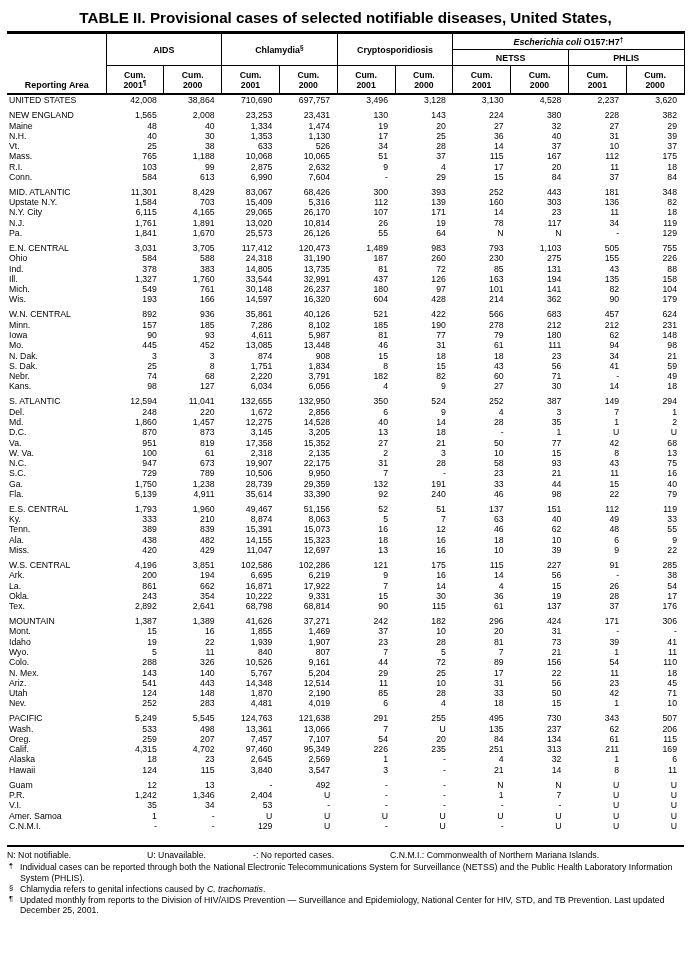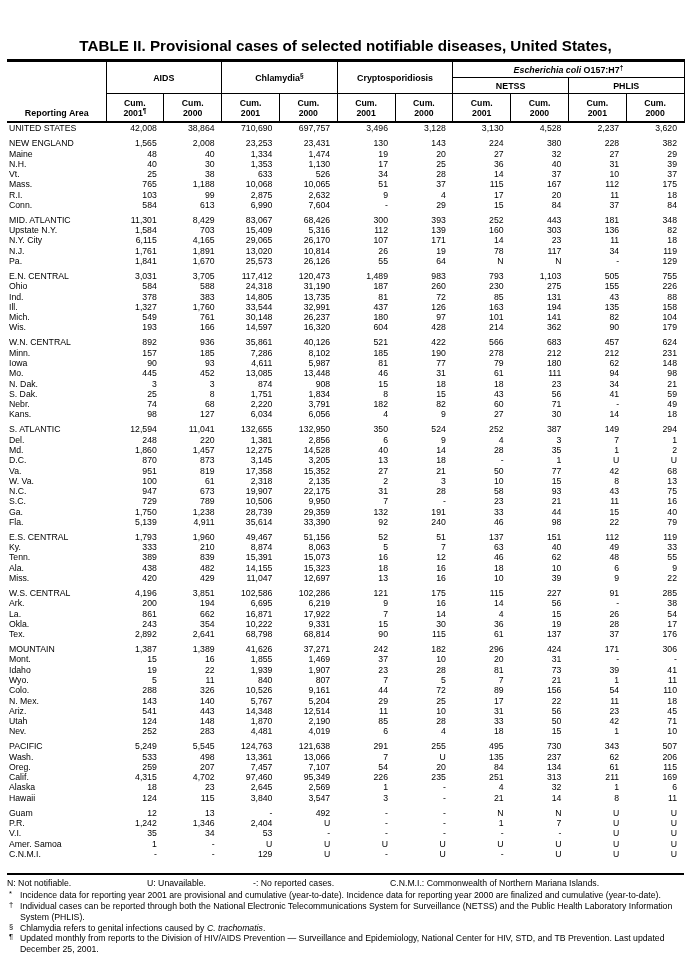--- a/index.html
+++ b/index.html
@@ -2,21 +2,21 @@
 <html><head>
 <meta charset="utf-8">
 <style>
   html,body{margin:0;padding:0;background:#fff;}
   body{
     width:691px;height:967px;
     font-family:"Liberation Sans", sans-serif;
     color:#000;
     -webkit-font-smoothing:antialiased;
   }
-  .page{padding:6px 7px 0 7px;margin-top:28px;}
+  .page{padding:6px 7px 0 7px;}
   .title{
     text-align:center;font-weight:bold;
     font-size:15.2px;line-height:1.14;
     margin:3px 0 5px 0;
   }
   table{
     border-collapse:collapse;width:677px;table-layout:fixed;
   }
   col.c-area{width:99px;}
   col.c-num{width:57.8px;}
@@ -464,21 +464,21 @@
           <td class="val">524</td>
           <td class="val">252</td>
           <td class="val">387</td>
           <td class="val">149</td>
           <td class="val">294</td>
         </tr>
         <tr>
           <td class="area state">Del.</td>
           <td class="val">248</td>
           <td class="val">220</td>
-          <td class="val">1,381</td>
+          <td class="val">1,672</td>
           <td class="val">2,856</td>
           <td class="val">6</td>
           <td class="val">9</td>
           <td class="val">4</td>
           <td class="val">3</td>
           <td class="val">7</td>
           <td class="val">1</td>
         </tr>
         <tr>
           <td class="area state">Md.</td>
@@ -978,20 +978,20 @@
   </table>
 
   <div class="footer">
     <div class="legend">
       <span class="li1">N: Not notifiable.</span>
       <span class="li2">U: Unavailable.</span>
       <span class="li3">-: No reported cases.</span>
       <span class="li4">C.N.M.I.: Commonwealth of Northern Mariana Islands.</span>
     </div>
     <div class="fns">
-      <div class="fn"><span class="sym">*</span><span>Incidence data for reporting year 2001 are provisional and cumulative (year-to-date). Incidence data for reporting year 2000 are finalized and cumulative (year-to-date).</span></div>
+      <div class="fn"><span class="sym">*</span></div>
       <div class="fn"><span class="sym">†</span><span>Individual cases can be reported through both the National Electronic Telecommunications System for Surveillance (NETSS) and the Public Health Laboratory Information System (PHLIS).</span></div>
       <div class="fn"><span class="sym">§</span><span>Chlamydia refers to genital infections caused by </span><i>C. trachomatis</i><span>.</span></div>
       <div class="fn"><span class="sym">¶</span><span>Updated monthly from reports to the Division of HIV/AIDS Prevention — Surveillance and Epidemiology, National Center for HIV, STD, and TB Prevention. Last updated December 25, 2001.</span></div>
     </div>
   </div>
 
 </div>
 
 </body></html>

